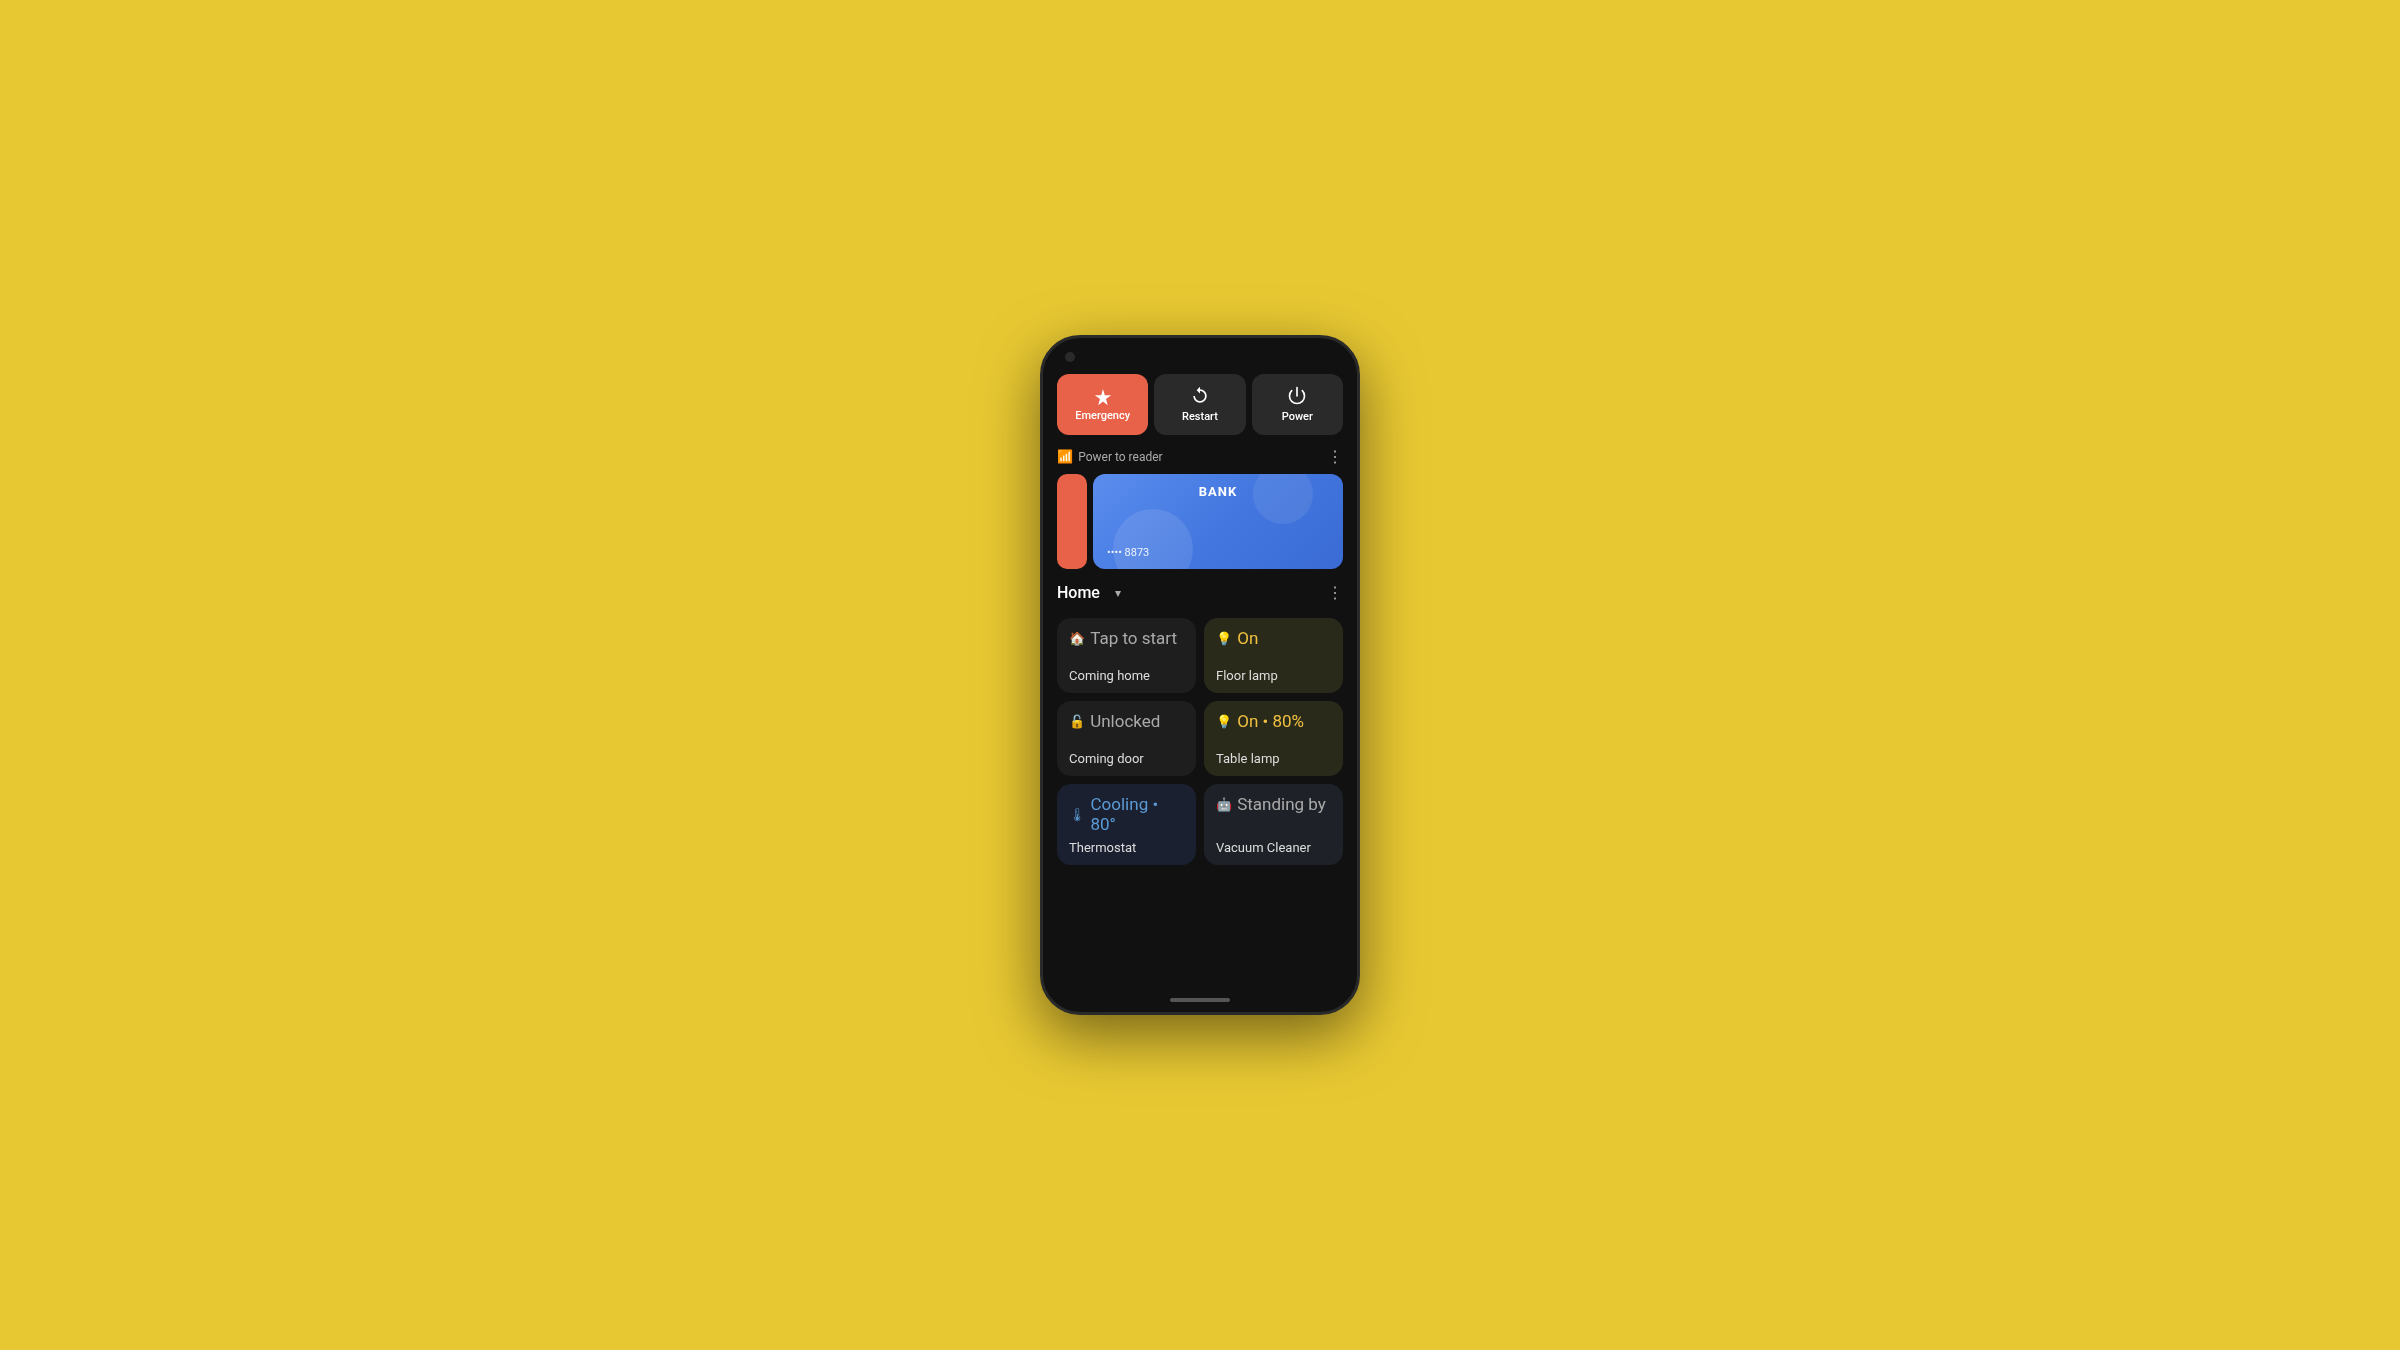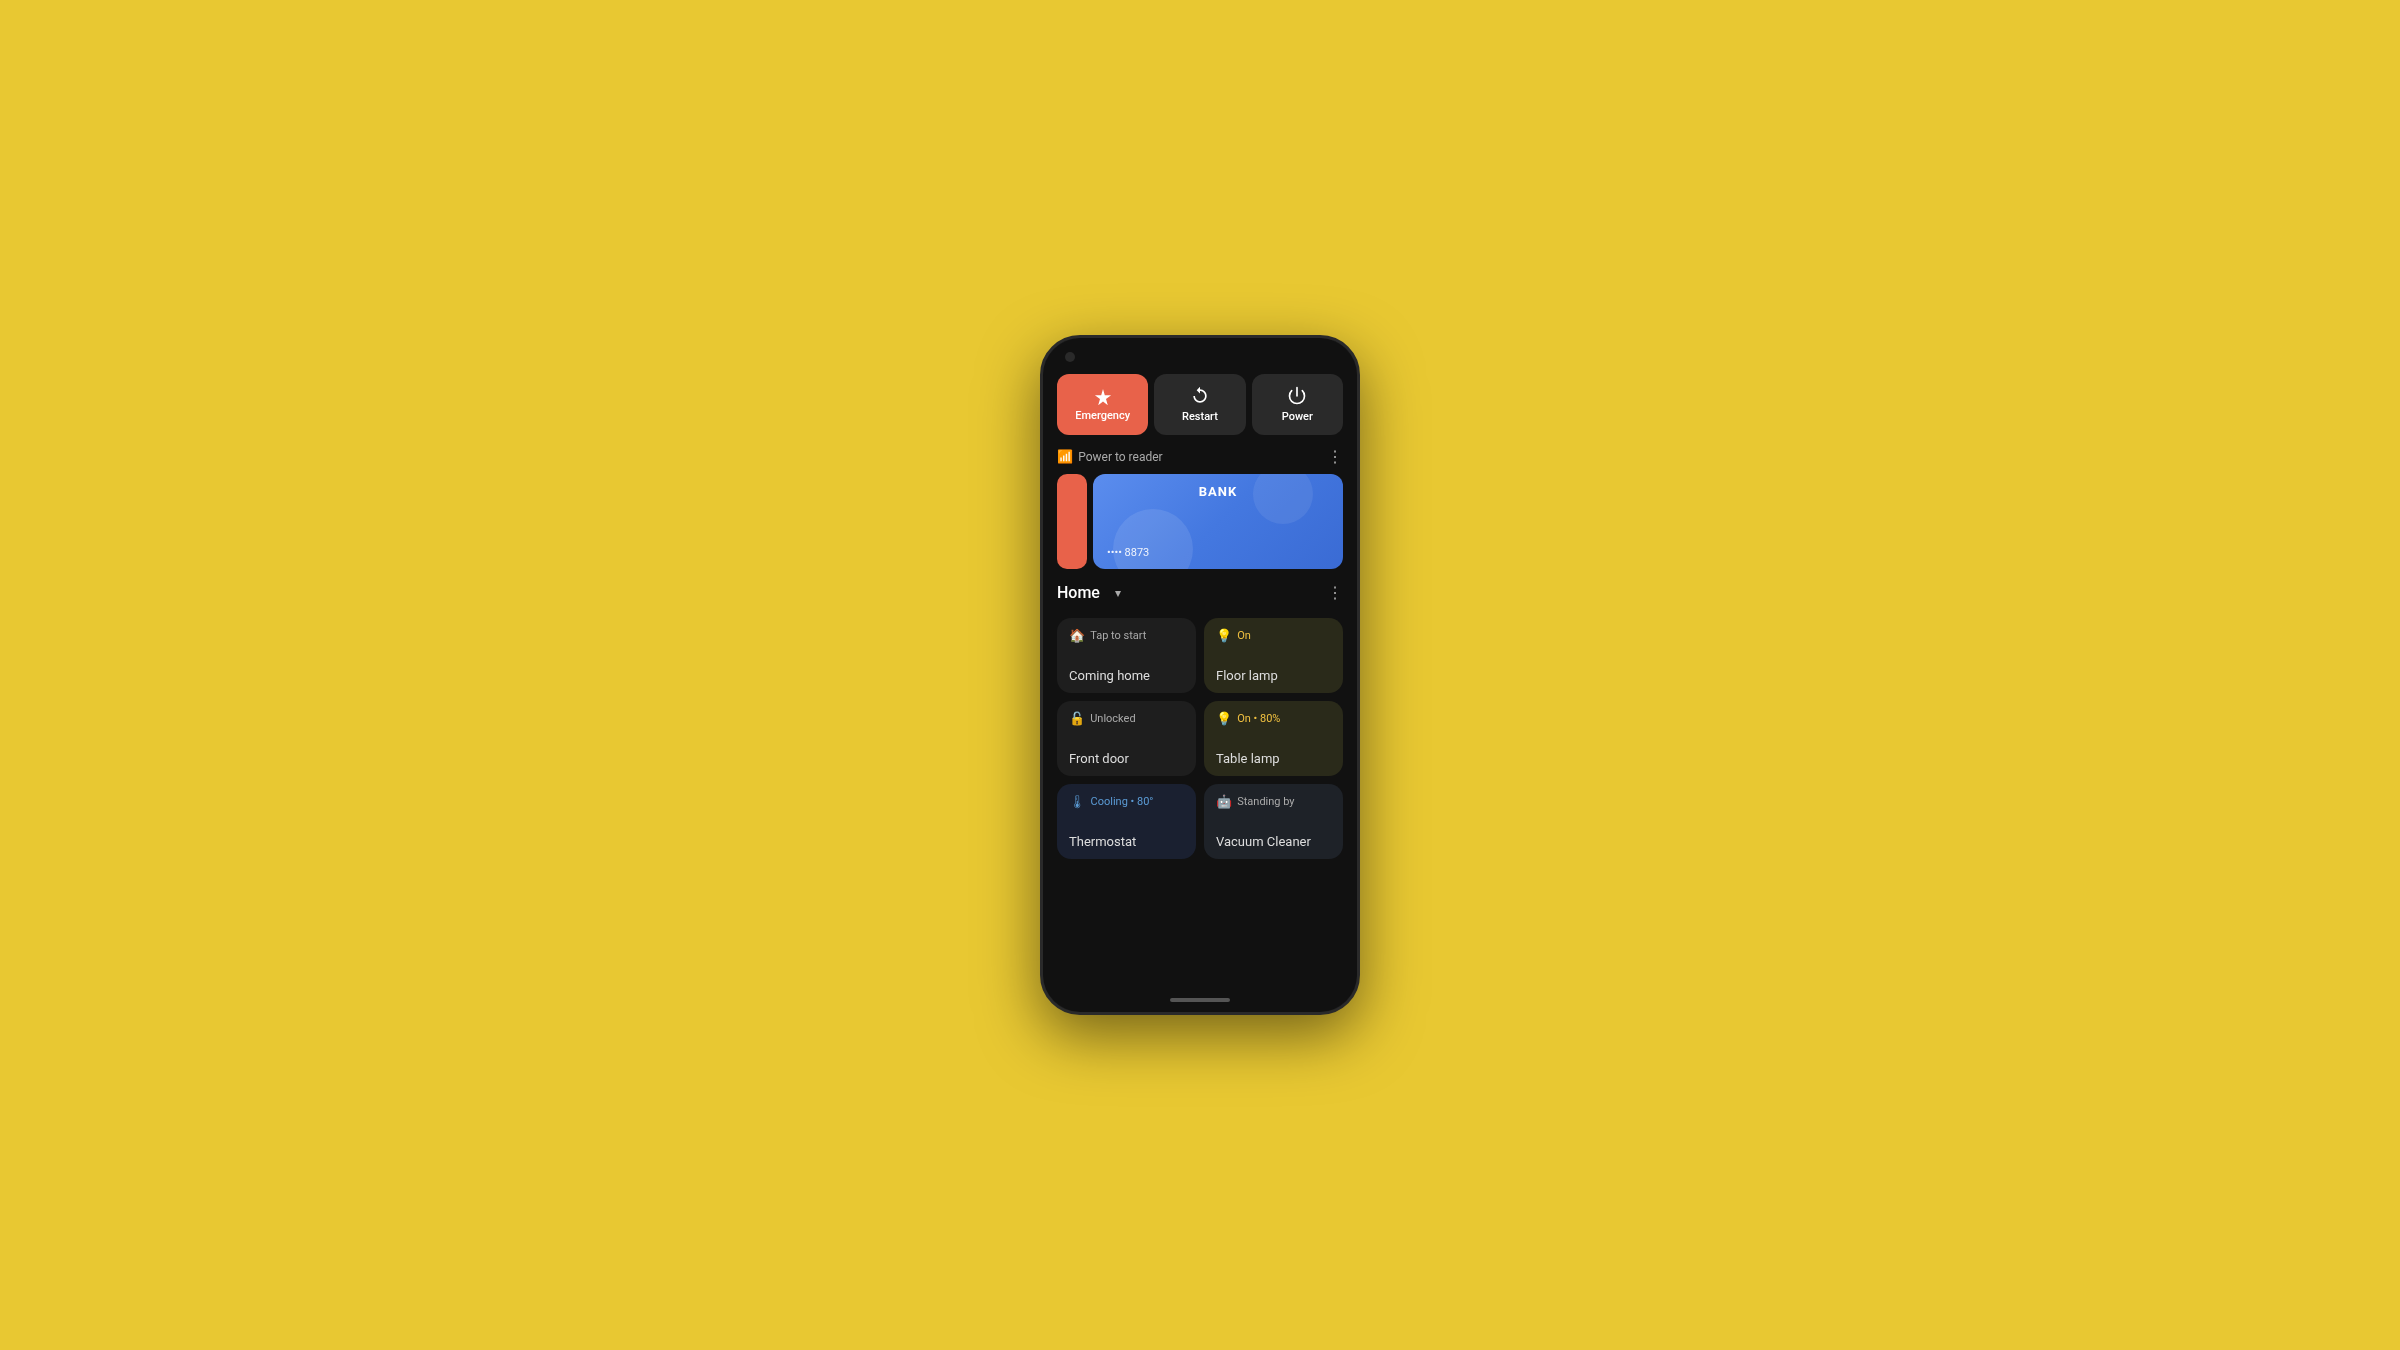--- a/index.html
+++ b/index.html
@@ -220,23 +220,22 @@
     .device-status {
       display: flex;
       align-items: center;
       gap: 5px;
       font-size: 11px;
     }
     .status-icon {
       font-size: 13px;
     }
     .status-text {
-      font-size: 11px;
-      color: #aaa;
-      text-align: center;
+      font-size: 17px;
+      color: #aaa;
     }
     .status-text.on {
       color: #f0c040;
     }
     .status-text.unlocked {
       color: #aaa;
     }
     .status-text.cooling {
       color: #5b9bd5;
     }
@@ -353,21 +352,21 @@
               <span class="status-text on">On</span>
             </div>
             <div class="device-name">Floor lamp</div>
           </div>
 
           <div class="device-tile dark">
             <div class="device-status">
               <span class="status-icon">🔓</span>
               <span class="status-text unlocked">Unlocked</span>
             </div>
-            <div class="device-name">Front door</div>
+            <div class="device-name">Coming door</div>
           </div>
 
           <div class="device-tile light-on">
             <div class="device-status">
               <span class="status-icon" style="color:#f0c040;">💡</span>
               <span class="status-text on">On • 80%</span>
             </div>
             <div class="device-name">Table lamp</div>
           </div>
 

